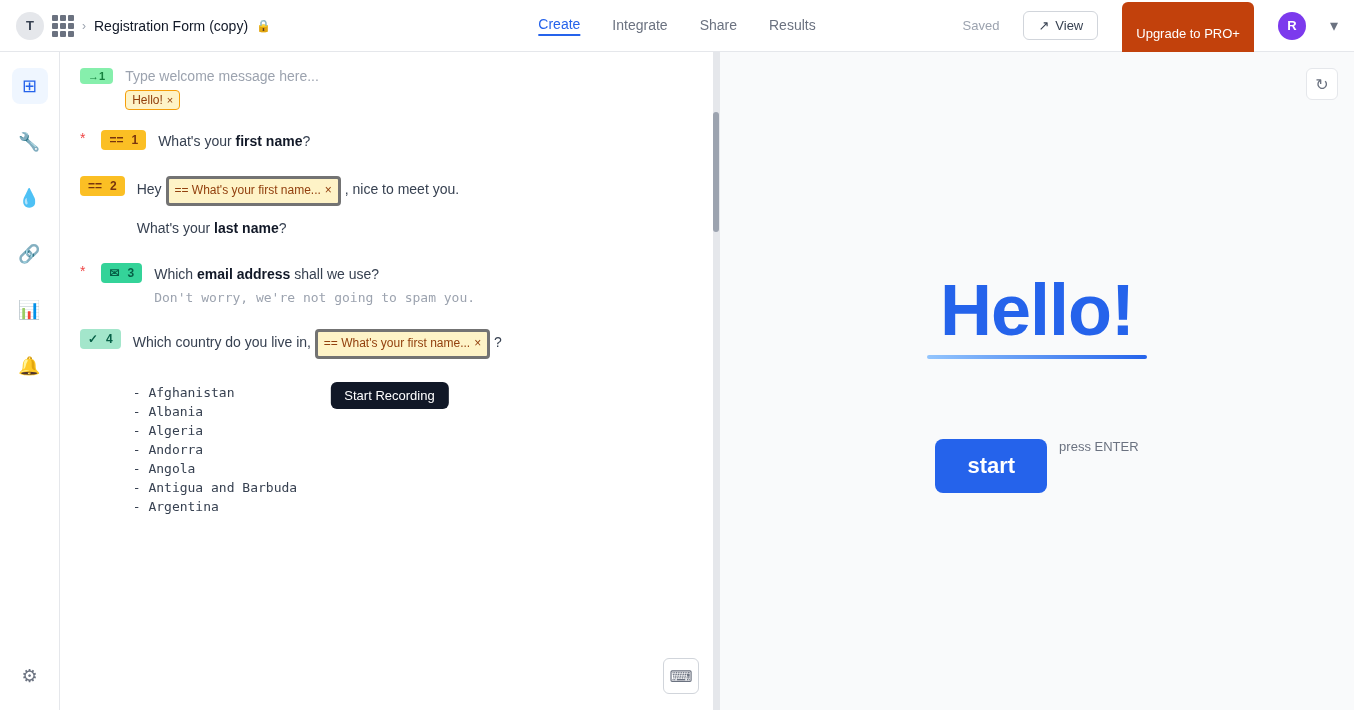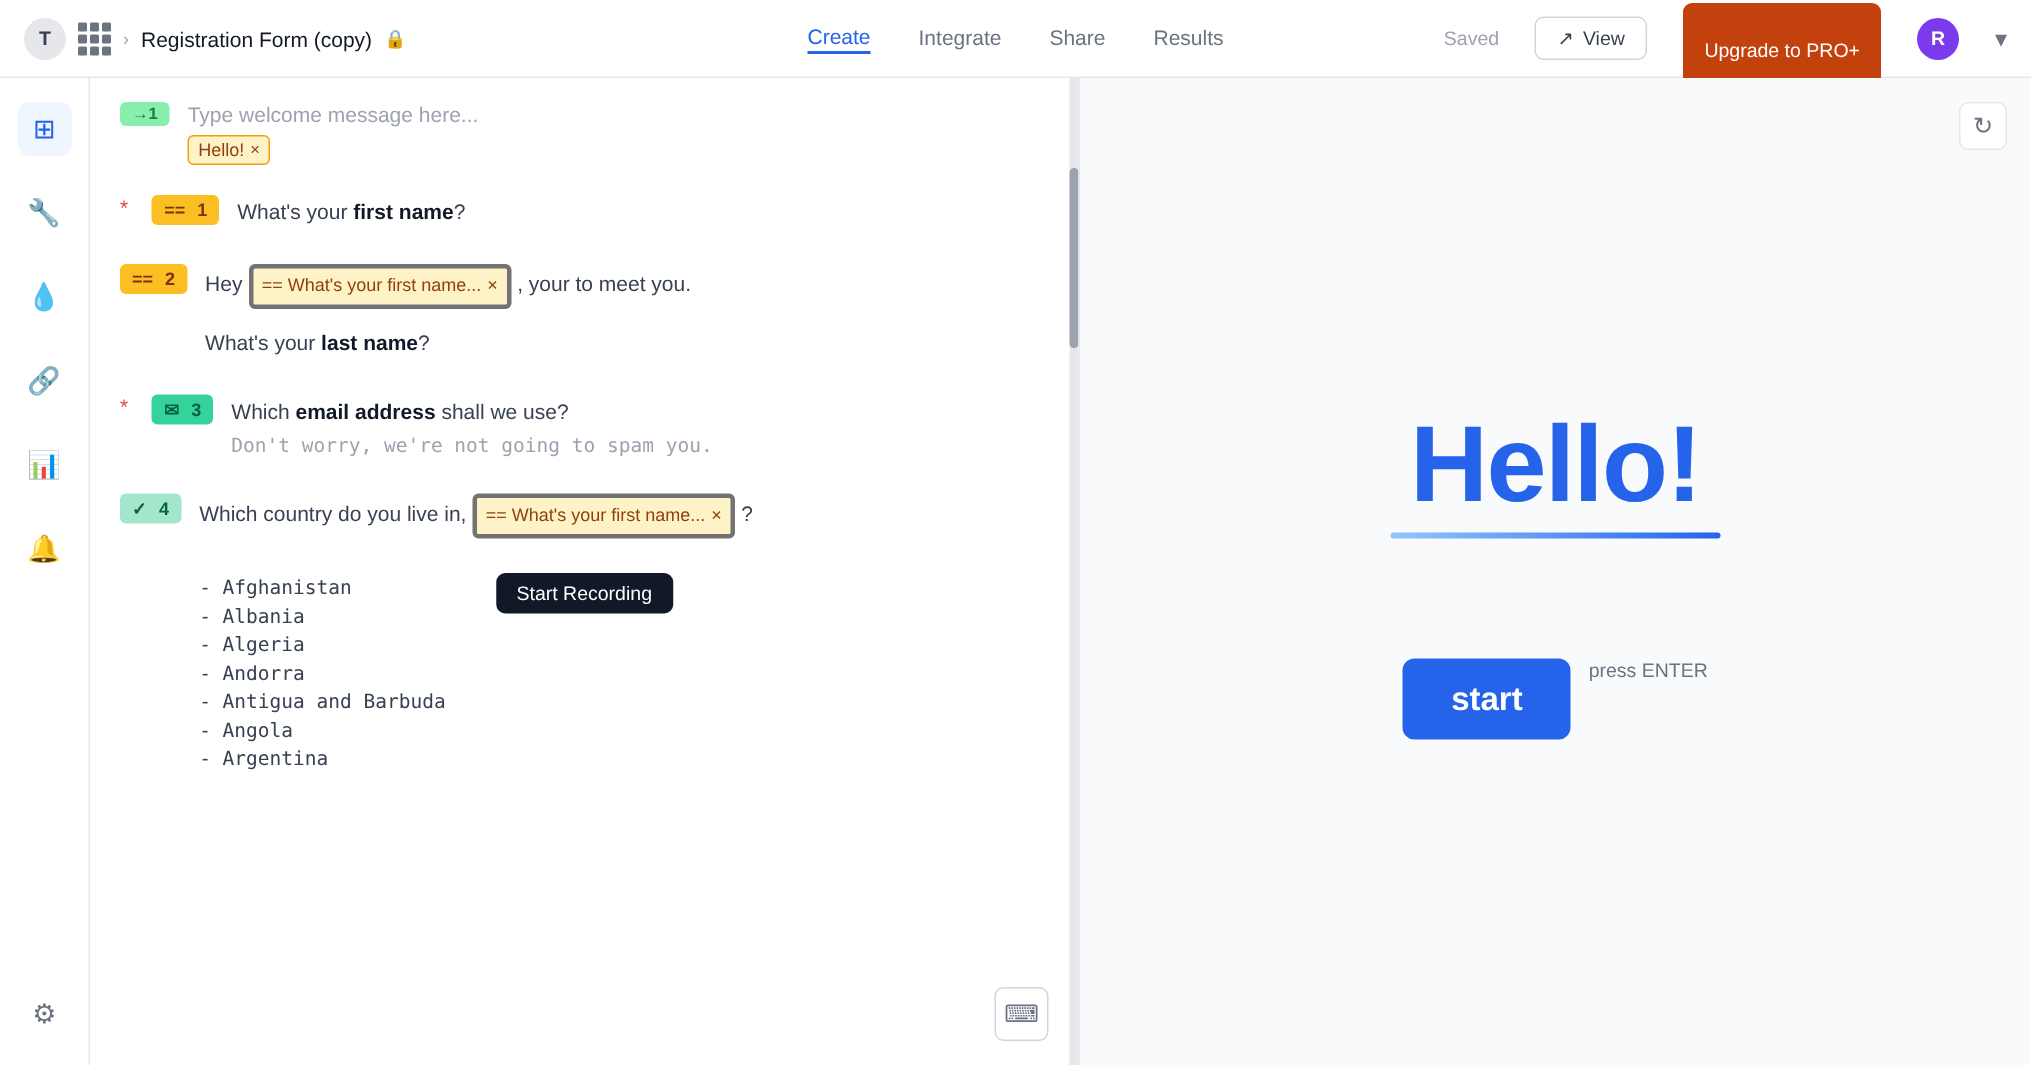--- a/index.html
+++ b/index.html
@@ -165,21 +165,21 @@
         <div style="display:flex;align-items:center;gap:4px;">
           <div class="q-badge short">
             <span>==</span>
             <span class="q-num">2</span>
           </div>
         </div>
         <div>
           <div class="q-text">
             <span>Hey </span>
             <span class="q-ref-tag">== What's your first name... <span>×</span></span>
-            <span>, your to meet you.</span>
+            <span>, nice to meet you.</span>
           </div>
           <div class="q-text" style="margin-top:11px;">
             <span>What's your </span><strong>last name</strong><span>?</span>
           </div>
         </div>
       </div>
     </div>
 
     <div class="question-block">
       <span class="required-star">*</span>
@@ -205,22 +205,22 @@
           <div class="q-text">
             <span>Which country do you live in, </span>
             <span class="q-ref-tag">== What's your first name... <span>×</span></span>
             <span>?</span>
           </div>
           <div class="country-list">
             <div class="country-item">- Afghanistan</div>
             <div class="country-item">- Albania</div>
             <div class="country-item">- Algeria</div>
             <div class="country-item">- Andorra</div>
+            <div class="country-item">- Angola</div>
             <div class="country-item">- Antigua and Barbuda</div>
-            <div class="country-item">- Angola</div>
             <div class="country-item">- Argentina</div>
           </div>
         </div>
       </div>
     </div>
 
     <div class="start-recording-tooltip">Start Recording</div>
 
     <div class="keyboard-btn">⌨</div>
 

